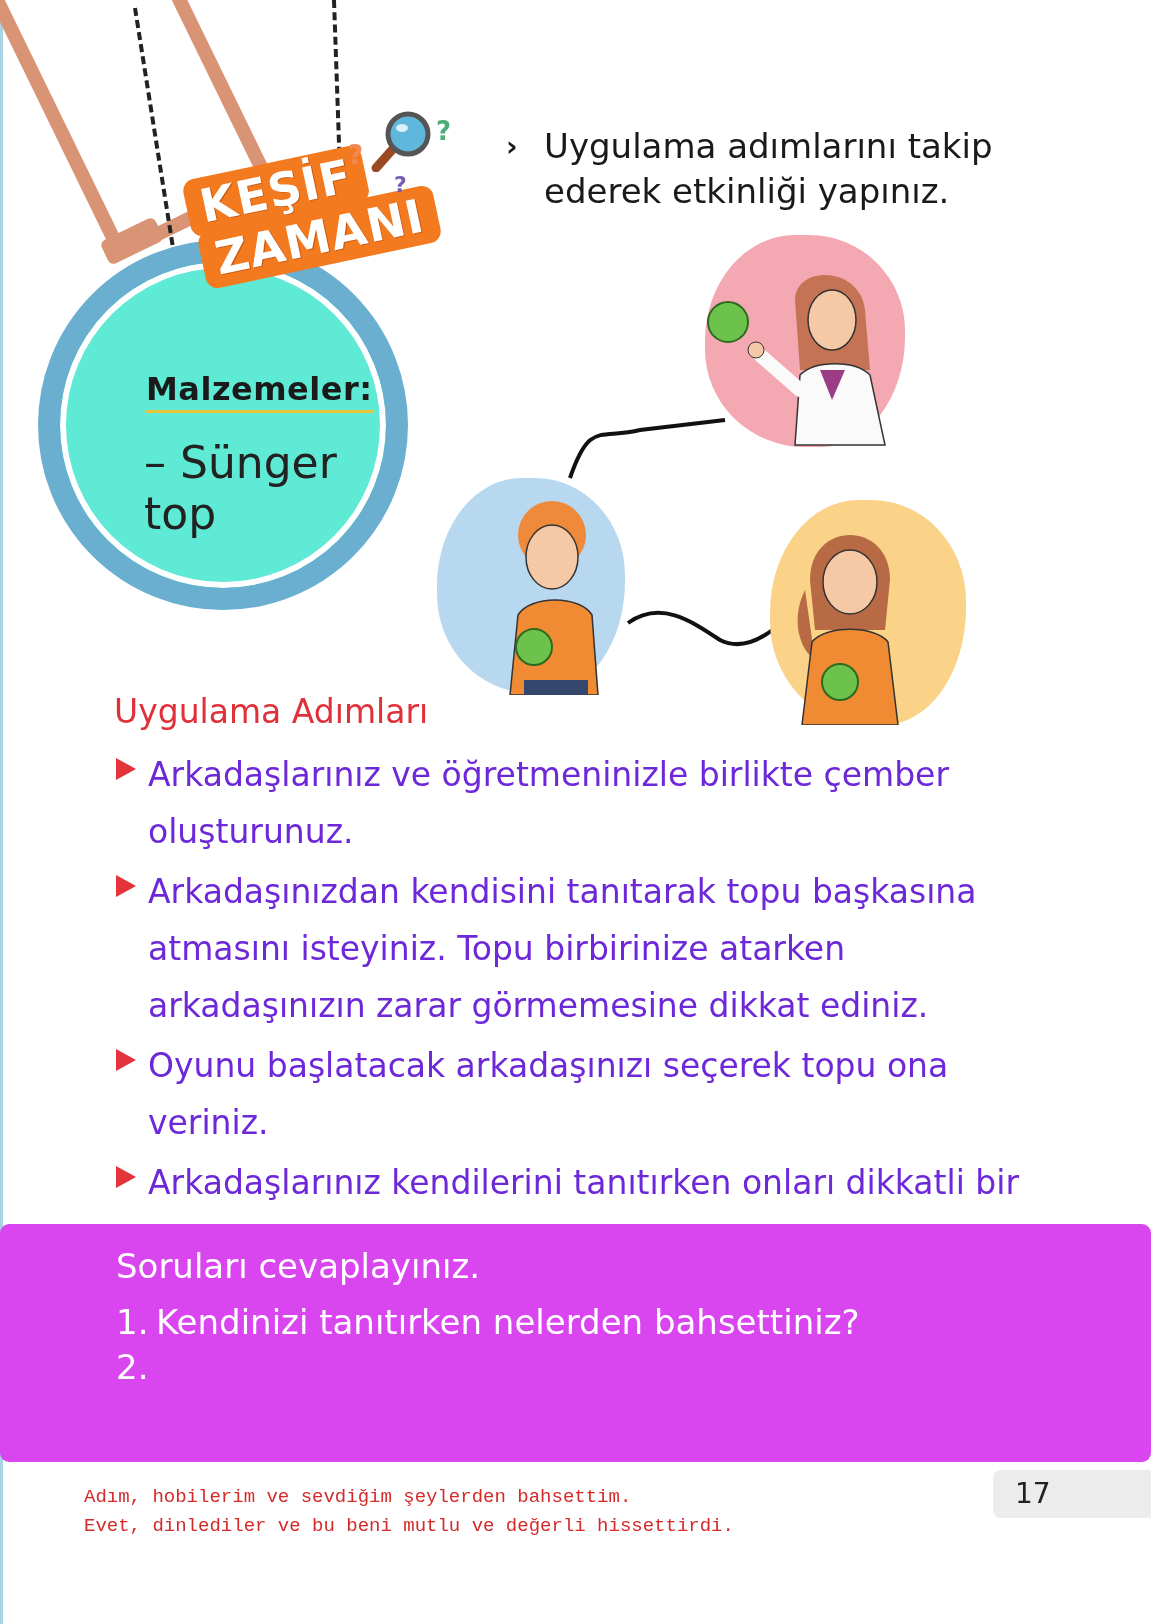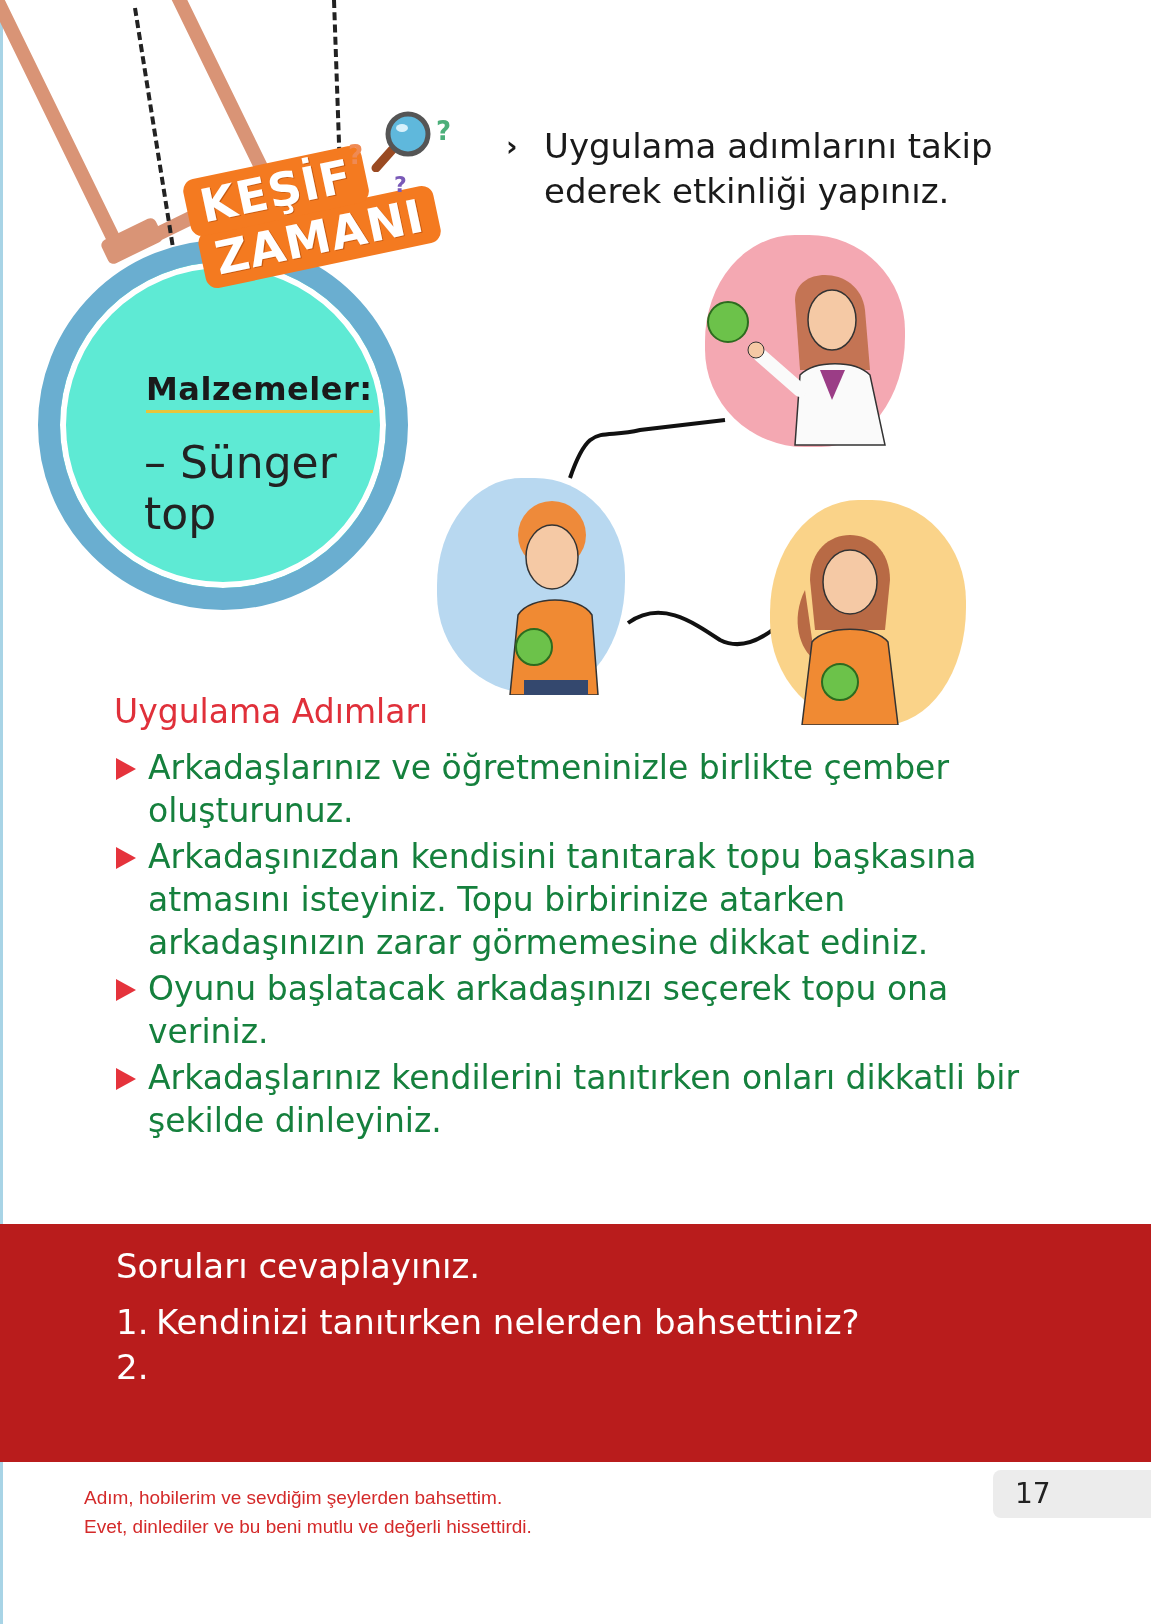--- a/index.html
+++ b/index.html
@@ -51,33 +51,33 @@
   .blob { position: absolute; border-radius: 45% 48% 42% 50% / 50% 45% 52% 46%; }
   .blob.pink { left: 705px; top: 235px; width: 200px; height: 212px; background: #f4a8b2; }
   .blob.blue { left: 437px; top: 478px; width: 188px; height: 215px; background: #b8d8f0; }
   .blob.yellow { left: 770px; top: 500px; width: 196px; height: 225px; background: #fad389; }
   .connector { position: absolute; left: 0; top: 0; width: 1151px; height: 1624px; pointer-events: none; }
   .figure { position: absolute; }
 
   
   .steps-title { position: absolute; left: 114px; top: 692px; font-size: 33px; color: #e0303a; text-align: center; }
   .steps { position: absolute; left: 114px; top: 746px; width: 940px; margin: 0; padding: 0; list-style: none; }
-  .step { position: relative; padding-left: 34px; font-size: 33px; line-height: 43px; margin-bottom: 3px; color: #15803d; }
+  .step { position: relative; padding-left: 34px; font-size: 33px; line-height: 57px; margin-bottom: 3px; color: #6d28d9; }
   .step .tri { position: absolute; left: 2px; top: 12px; width: 0; height: 0;
     border-top: 11px solid transparent; border-bottom: 11px solid transparent; border-left: 20px solid #e5333c; }
 
   
-  .questions { position: absolute; left: 0; top: 1224px; width: 1151px; height: 238px; background: #b91c1c; color: #fff; }
+  .questions { position: absolute; left: 0; top: 1224px; width: 1151px; height: 238px; background: #d946ef; color: #fff; border-radius: 9px; }
   .q-title { position: absolute; left: 116px; top: 22px; font-size: 34px; }
   .q-list { position: absolute; left: 116px; top: 76px; margin: 0; padding: 0; list-style: none; font-size: 34px; line-height: 45px; }
   .q-item { position: relative; padding-left: 40px; }
   .q-num { position: absolute; left: 0; top: 0; }
 
   
-  .answers { position: absolute; left: 84px; top: 1483px; font-family: Liberation Sans, sans-serif; font-size: 19px; line-height: 29px; color: #d42a2a; }
+  .answers { position: absolute; left: 84px; top: 1483px; font-family: Liberation Mono, monospace; font-size: 19px; line-height: 29px; color: #d42a2a; }
   .page-num { position: absolute; left: 993px; top: 1470px; width: 158px; height: 48px; background: #ececec;
     border-radius: 8px 0 0 8px; font-size: 28px; color: #222; padding-left: 22px; line-height: 48px; box-sizing: border-box; }
 </style>
 </head>
 <body>
 
 <div class="left-edge"></div>
 
 <div class="pencil"></div>
 <div class="pencil-tip"></div>

